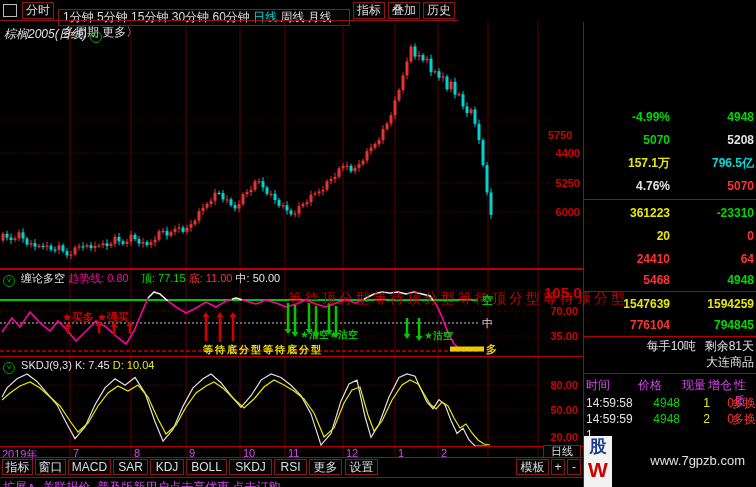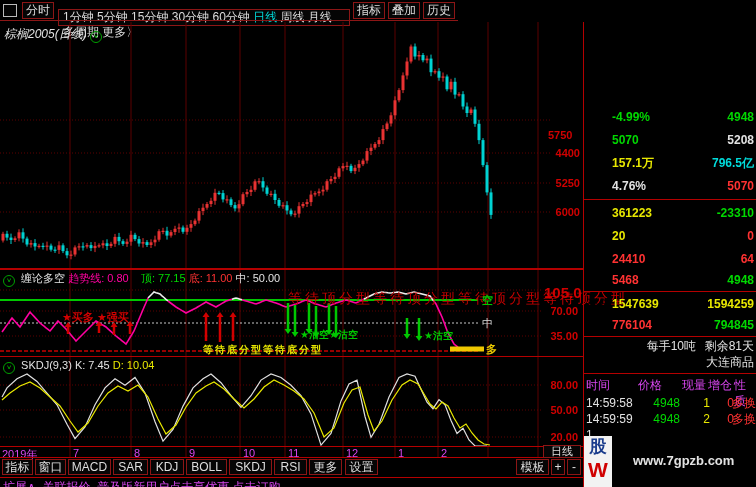--- a/index.html
+++ b/index.html
@@ -9,21 +9,21 @@
   .w{color:#e2e2e2}.g{color:#00d800}.y{color:#e8e800}.c{color:#00dcdc}
   .r{color:#ff3232}.m{color:#ff00a0}.dim{color:#d946ef}.ax{color:#d00000;font-weight:700}
   .box{position:absolute;border:1px solid #8c1616;background:#050505;color:#ddd;
        font-size:12px;text-align:center;box-sizing:border-box;}
   .hline,.vline{position:absolute;background:#b40000;z-index:3;}
   .dline{position:absolute;background:#8c1616;z-index:3;}
   .z2{z-index:2}
   .qrow{position:absolute;left:586px;width:168px;height:20px;font-size:12px;line-height:20px;z-index:2}
   .qrow span{position:absolute;top:0;}
   .qrow .l1{left:0;width:30px}
-  .qrow .v1{left:26px;width:58px;font-weight:700}
+  .qrow .v1{left:26px;width:58px;text-align:right;font-weight:700}
   .qrow .l2{left:88px;width:34px}
   .qrow .v2{left:112px;width:56px;text-align:right;font-weight:700}
   .trow{position:absolute;left:586px;width:168px;height:16px;font-size:12px;line-height:16px;z-index:2}
   .trow span{position:absolute;top:0;}
   .tc0{left:0;width:58px}.tc1{left:50px;width:44px;text-align:right}
   .tc2{left:98px;width:26px;text-align:right}.tc3{left:126px;width:22px;text-align:right}
   .tc4{left:146px;width:24px;text-align:right}
   .paneicon{display:inline-block;width:10px;height:10px;border:1px solid #00a000;border-radius:50%;
             color:#00c800;font-size:8px;line-height:9px;text-align:center;vertical-align:-1px;margin-right:3px;}
   .tab{position:absolute;top:459px;height:16px;border:1px solid #8c1616;background:#050505;
@@ -544,13 +544,13 @@
   <span>关联报价</span>&nbsp;
   <span>普及版新用户点击享优惠</span>
   <span>点击订购</span>
 </div>
 
 <div class="wm" style="left:598px;top:431px;width:152px;height:47px;background:#000;"></div>
 <div class="wm" style="left:584px;top:436px;width:28px;height:51px;background:#f2f2f2;text-align:center;">
   <div style="color:#1a3c8c;font-weight:700;font-size:17px;line-height:22px">股</div>
   <div style="color:#d00000;font-weight:700;font-size:21px;line-height:24px">W</div>
 </div>
-<div class="wm w" style="left:633px;top:453px;width:112px;text-align:left;font-size:13px;font-weight:700;">www.7gpzb.com</div>
+<div class="wm w" style="left:633px;top:453px;width:112px;text-align:right;font-size:13px;font-weight:400;">www.7gpzb.com</div>
 
 </body></html>

